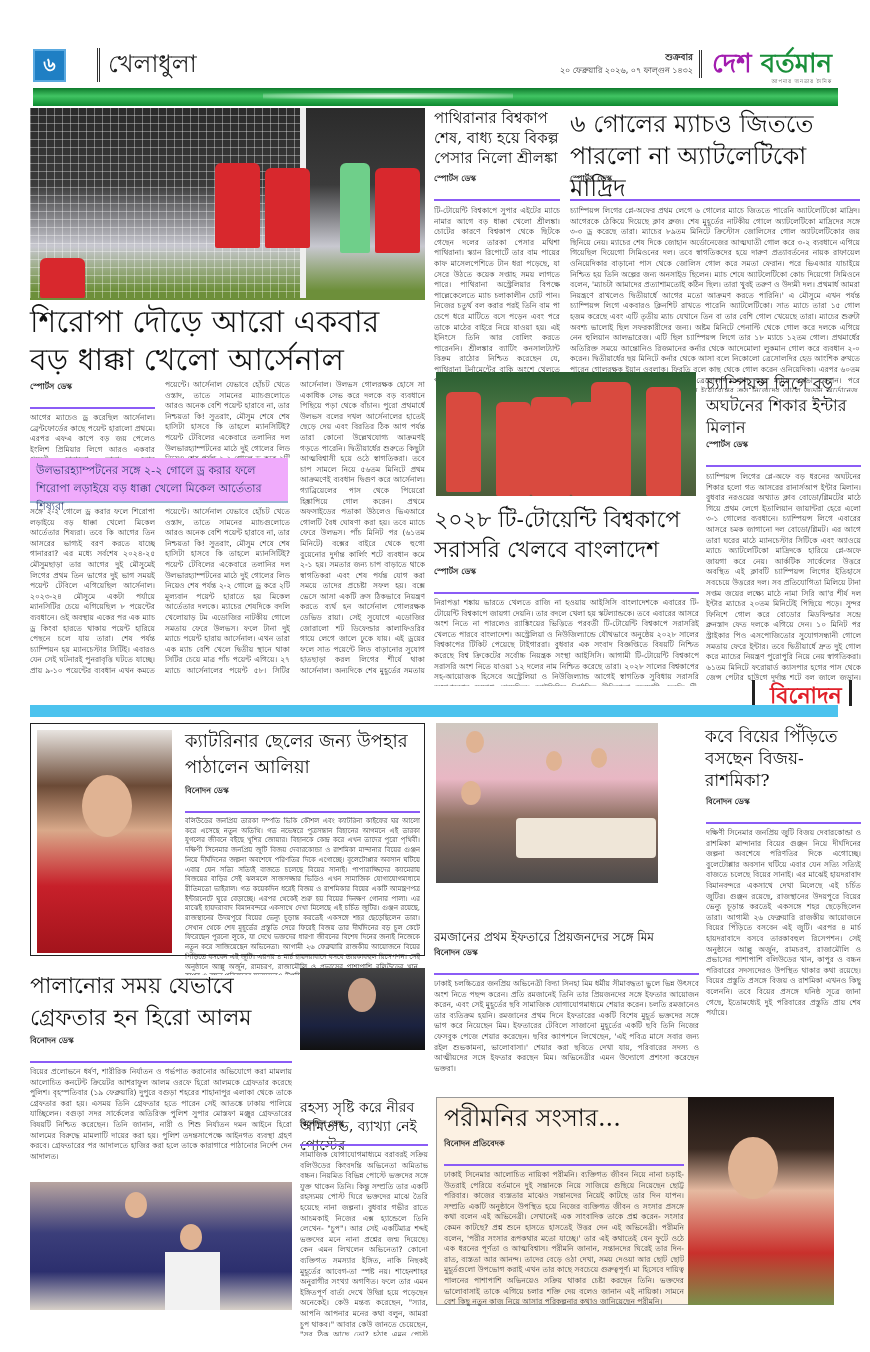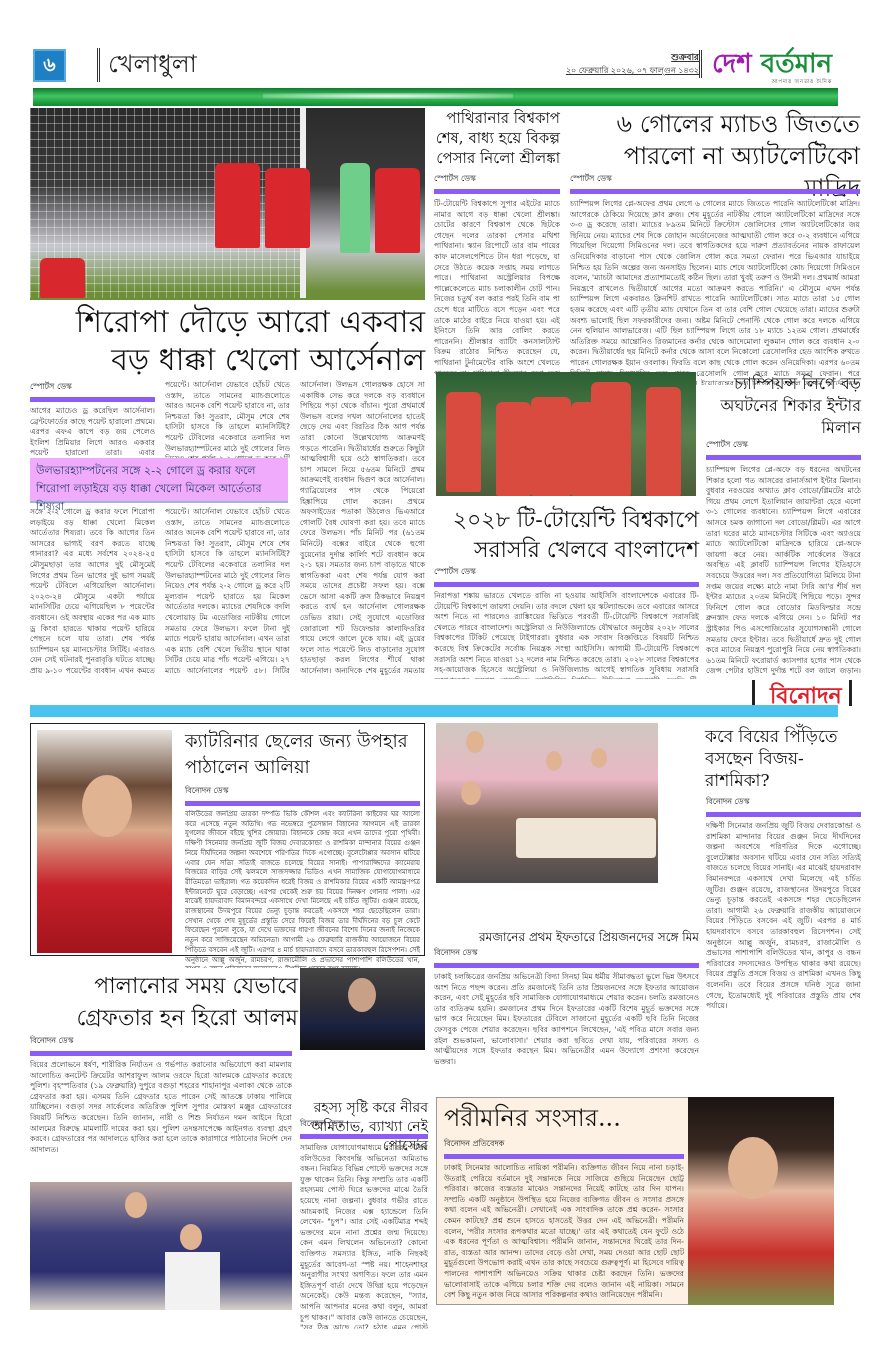--- a/index.html
+++ b/index.html
@@ -1,35 +1,35 @@
 <!DOCTYPE html>
 <html><head>
 <meta charset="utf-8">
 <style>
   * { box-sizing: border-box; margin: 0; padding: 0; }
   body { width: 870px; height: 1352px; background: #fff; font-family: "DejaVu Sans", sans-serif; color: #111; overflow: hidden; position: relative; }
   .abs { position: absolute; }
   .pagenum { left: 33px; top: 49px; width: 33px; height: 33px; background: #1f7fc4; border: 2px solid #5aa9e0; color: #fff; font-size: 19px; font-weight: bold; display: flex; align-items: center; justify-content: center; }
   .section-title { left: 97px; top: 48px; font-size: 24px; color: #222; border-left: 3px double #333; padding-left: 8px; height: 34px; line-height: 32px; }
-  .date-block { right: 168px; top: 50px; text-align: right; font-size: 8px; color: #333; border-right: 3px double #333; padding-right: 0; line-height: 14px; text-decoration: underline; }
+  .date-block { right: 168px; top: 50px; text-align: right; font-size: 8px; color: #333; border-right: 3px double #333; padding-right: 6px; line-height: 14px; }
   .date-block .day { font-size: 9px; font-weight: bold; }
   .logo { left: 712px; top: 48px; font-size: 26px; font-weight: bold; line-height: 30px; }
   .logo .red { color: #a21caf; }
   .logo .green { color: #1a8f3a; }
   .logo .tag { display: block; font-size: 5px; color: #444; text-align: right; font-weight: normal; line-height: 6px; letter-spacing: 1px; }
   .greenbar { left: 33px; top: 88px; width: 805px; height: 18px; background: linear-gradient(180deg, #0e7a2c 0%, #41c463 45%, #0d8a2f 100%); }
   .greenbar::after { content: ""; position: absolute; left: 230px; top: 5px; width: 250px; height: 6px; background: radial-gradient(ellipse, rgba(255,255,255,0.9), rgba(255,255,255,0)); }
   .photo { background: #777; overflow: hidden; }
   .photo-arsenal { left: 30px; top: 108px; width: 395px; height: 192px; background: linear-gradient(180deg, #2b2b2b 0%, #3b3b3b 40%, #c8c8d0 72%, #6d8f3a 95%); }
   .photo-arsenal .net { position: absolute; left: 0; top: 0; width: 270px; height: 190px; background-image: linear-gradient(90deg, rgba(255,255,255,0.35) 1px, transparent 1px), linear-gradient(0deg, rgba(255,255,255,0.35) 1px, transparent 1px); background-size: 8px 8px; }
   .photo-arsenal .post { position: absolute; left: 270px; top: 0; width: 6px; height: 190px; background: #eee; }
   .player { position: absolute; background: #d8282d; border-radius: 6px 6px 2px 2px; }
-  .h-big { font-family: "DejaVu Serif", serif; text-align: right; color: #111; }
+  .h-big { font-family: "DejaVu Serif", serif; text-align: left; color: #111; }
   .hl-arsenal { left: 30px; top: 303px; width: 395px; font-size: 30px; line-height: 38px; }
-  .byline { font-size: 8px; color: #222; border-bottom: 5px solid #8b5cf6; padding-bottom: 4px; font-weight: normal; }
+  .byline { font-size: 8px; color: #222; border-bottom: 2px solid #8b5cf6; padding-bottom: 14px; font-weight: bold; }
   .body-text { font-size: 7.5px; line-height: 10.6px; color: #333; text-align: justify; }
   .col { position: absolute; }
   .pullquote { left: 30px; top: 458px; width: 258px; height: 45px; background: #f0abfc; border-bottom: 2px solid #9cb8d6; font-size: 11px; color: #2c3e73; padding: 4px 6px; line-height: 18px; }
   .hl-sri { left: 434px; top: 108px; width: 126px; font-size: 15px; line-height: 20px; }
   .hl-atl { left: 570px; top: 108px; width: 290px; font-size: 24px; line-height: 32px; }
   .photo-bd { left: 436px; top: 372px; width: 260px; height: 124px; background: linear-gradient(180deg, #2b5f32 0%, #5a7f4c 50%, #4c5c3a 100%); }
   .hl-bd { left: 434px; top: 505px; width: 265px; font-size: 22px; line-height: 30px; }
   .hl-inter { left: 706px; top: 373px; width: 155px; font-size: 16px; line-height: 22px; }
   .binodan { left: 770px; top: 678px; font-size: 22px; color: #e0202a; font-weight: bold; font-family: "DejaVu Serif", serif; }
   .binodan-bars { left: 752px; top: 680px; width: 100px; height: 26px; border-left: 3px solid #222; border-right: 3px solid #222; }

